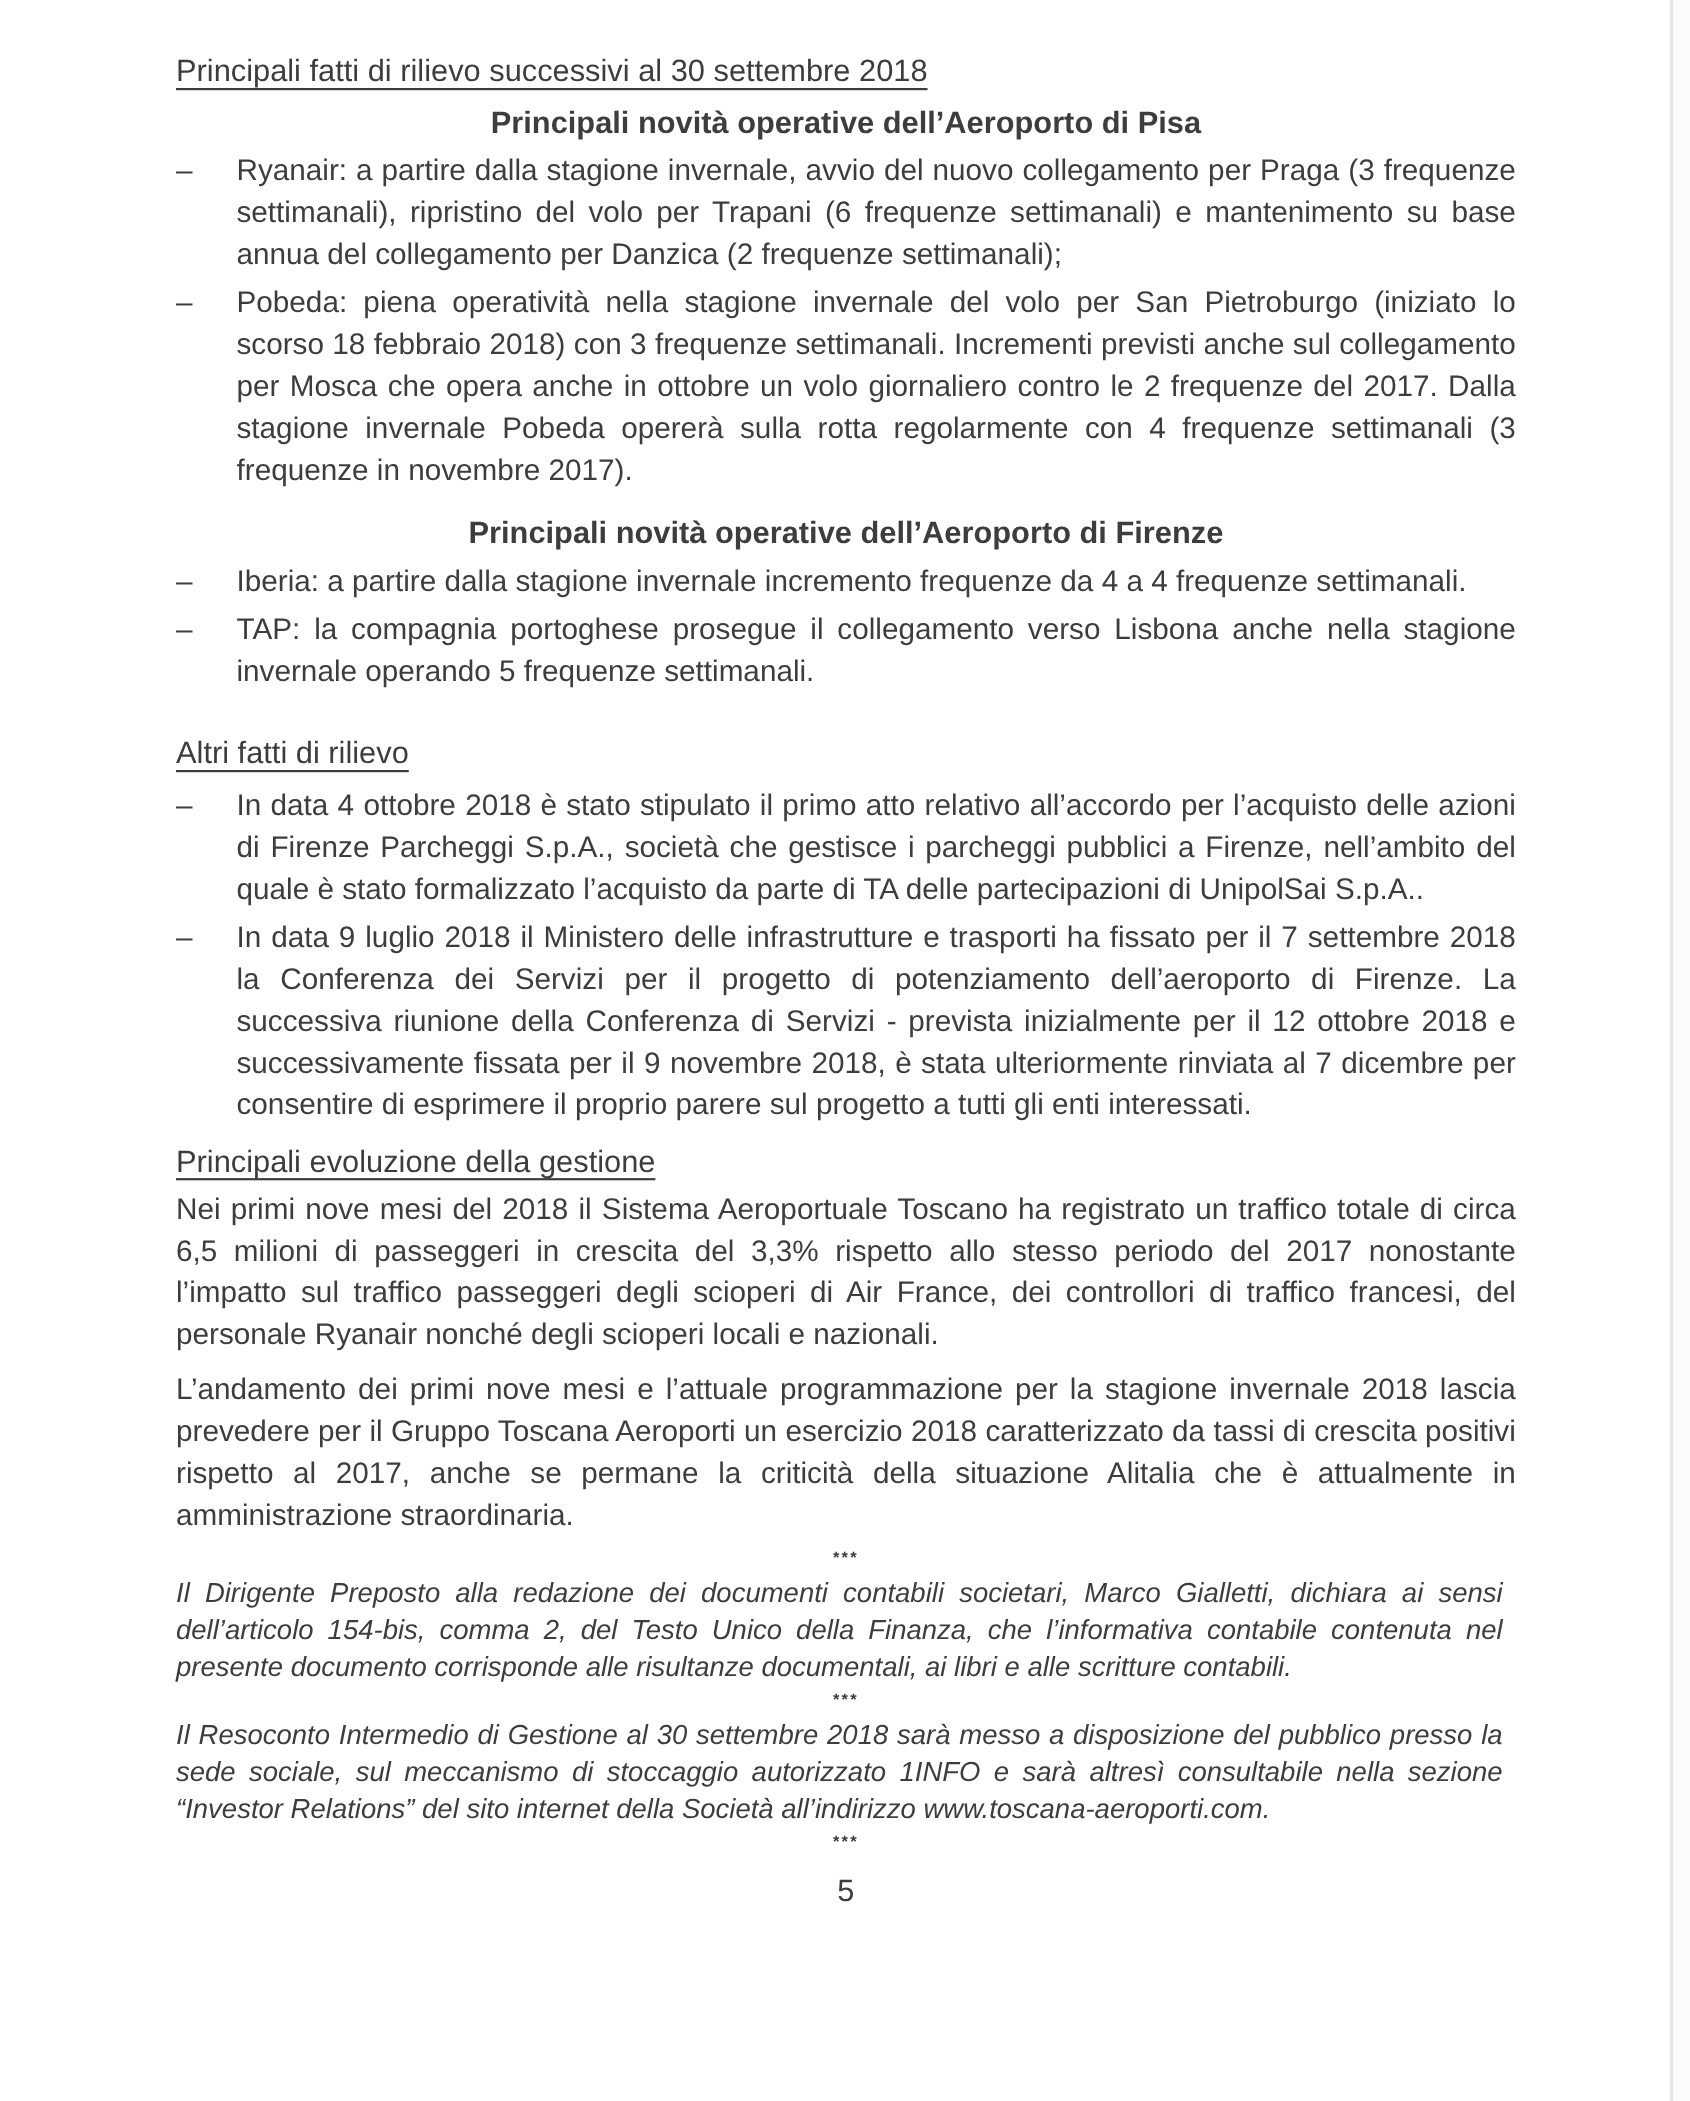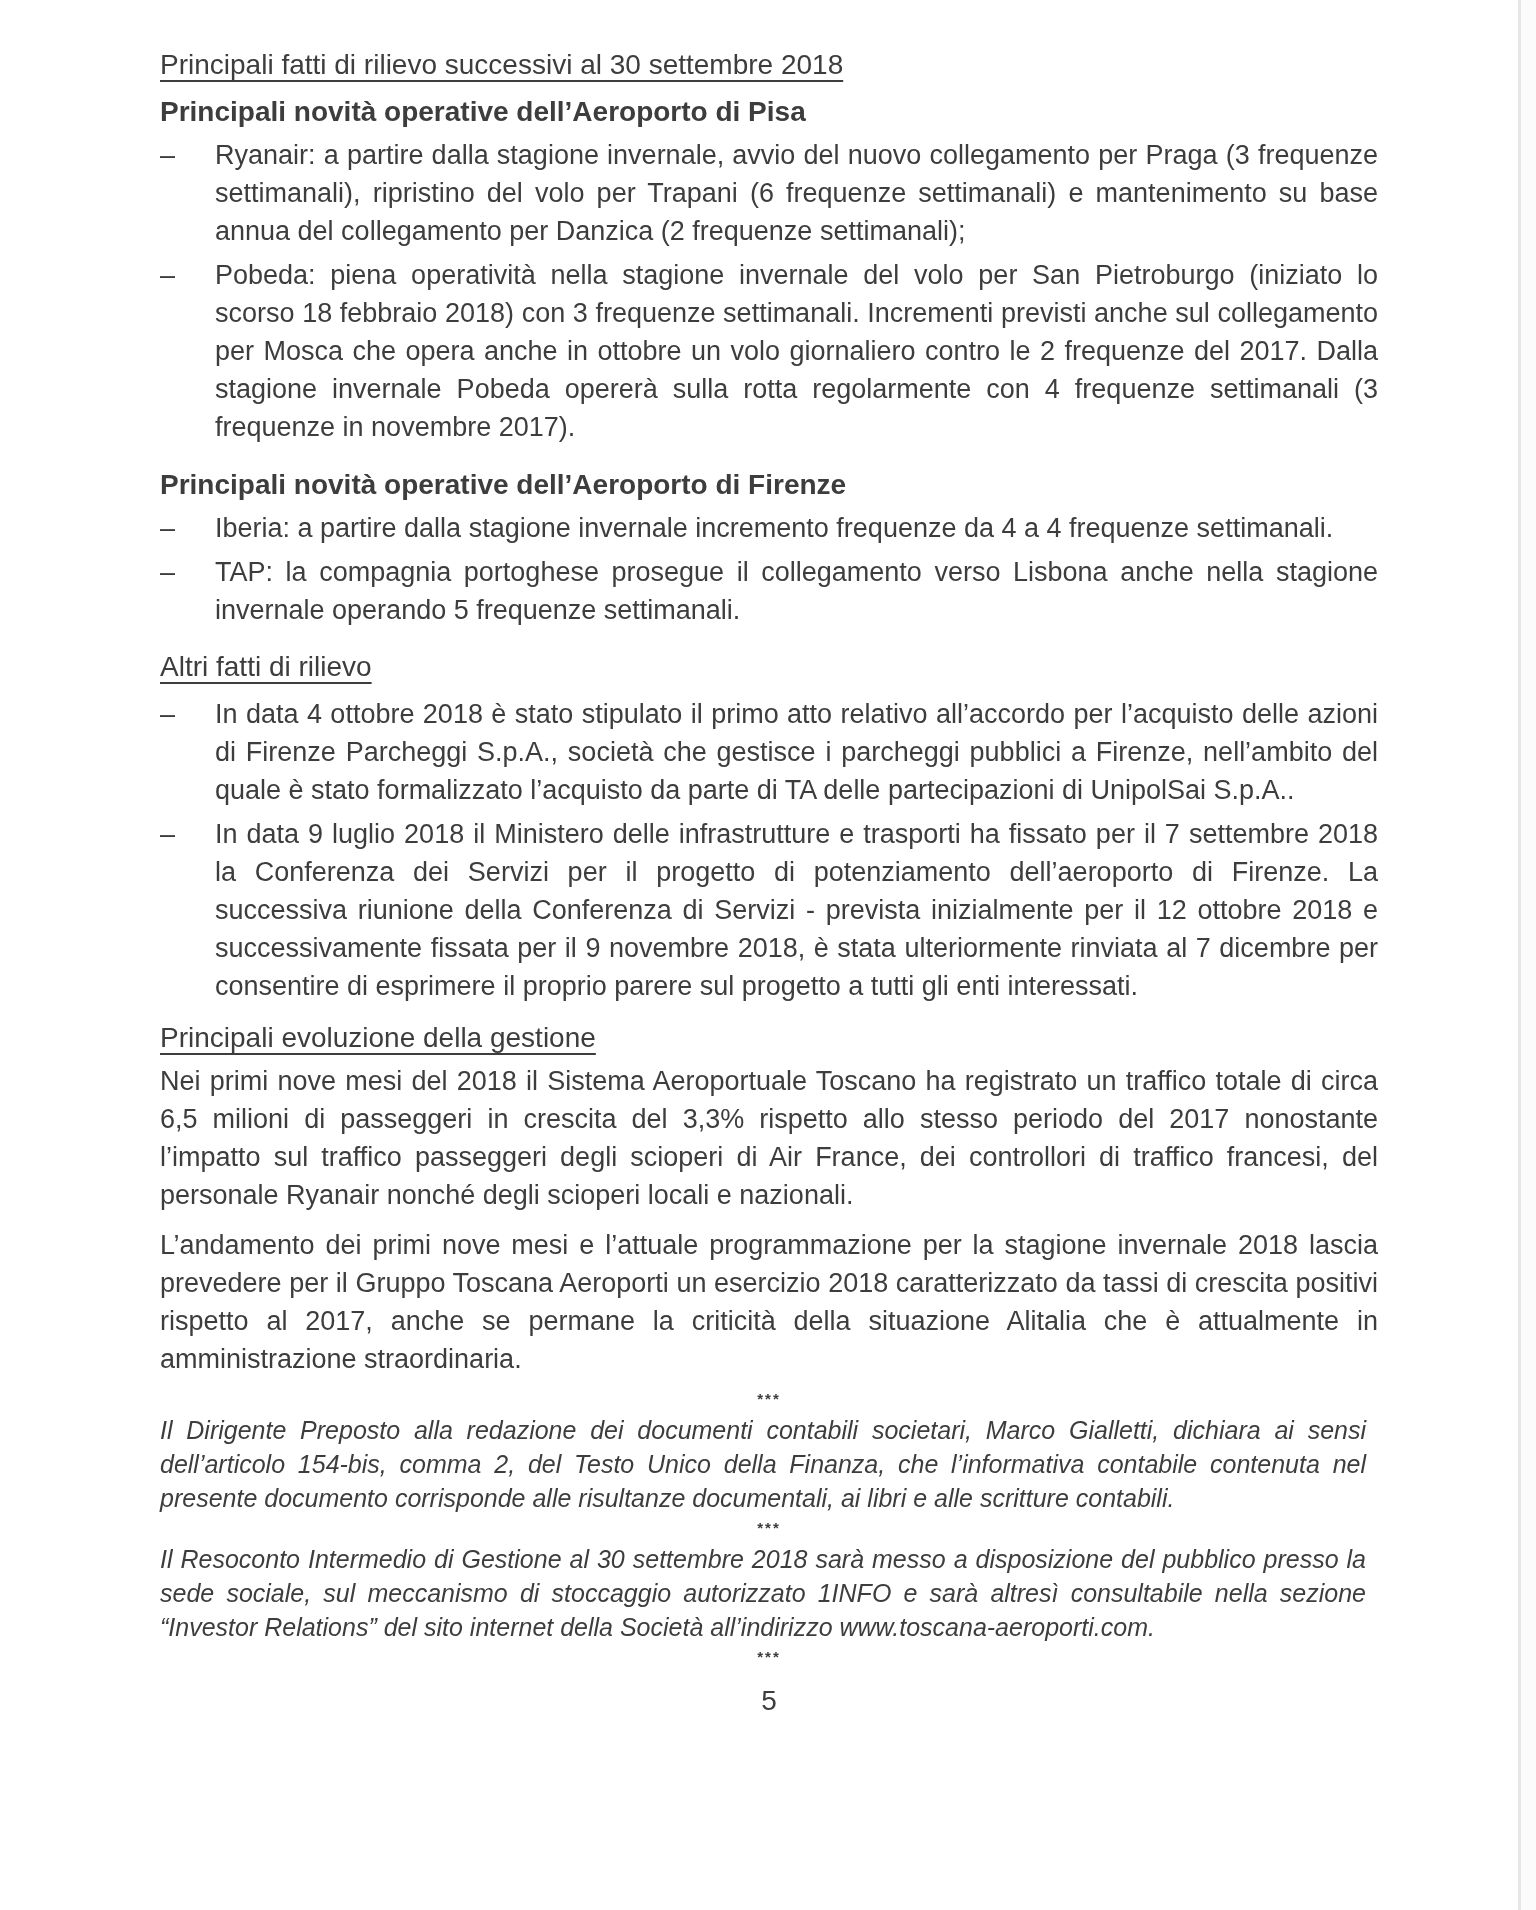--- a/index.html
+++ b/index.html
@@ -13,24 +13,24 @@
     position:absolute;top:0;right:0;bottom:0;width:15px;
     background:#fbfbfb;border-left:3px solid #e7e7e7;
   }
   .content{
     position:absolute;left:160px;top:46px;width:1218px;
   }
   .h1{
     font-size:28px;line-height:38px;font-weight:400;margin:0 0 9px 0;
     text-decoration:underline;text-decoration-thickness:2px;text-underline-offset:6px;
   }
-  .h1.mt-block{margin-top:19px;}
+  .h1.mt-block{margin-top:37px;}
   .h1.mt-small{margin-top:14px;margin-bottom:5px;}
   .h2{
-    font-size:28px;line-height:38px;font-weight:700;margin:20px 0 5px 0;
+    font-size:28px;line-height:38px;font-weight:700;margin:20px 0 5px 0;text-align:center;
   }
   .h2.tight{margin-top:0;}
   .bullet{
     display:flex;margin:0 0 6px 0;
   }
   .bullet .dash{
     flex:0 0 22px;font-size:27px;line-height:38px;
   }
   .bullet .btext{
     flex:1;font-size:27px;line-height:38px;text-align:justify;margin-left:33px;

